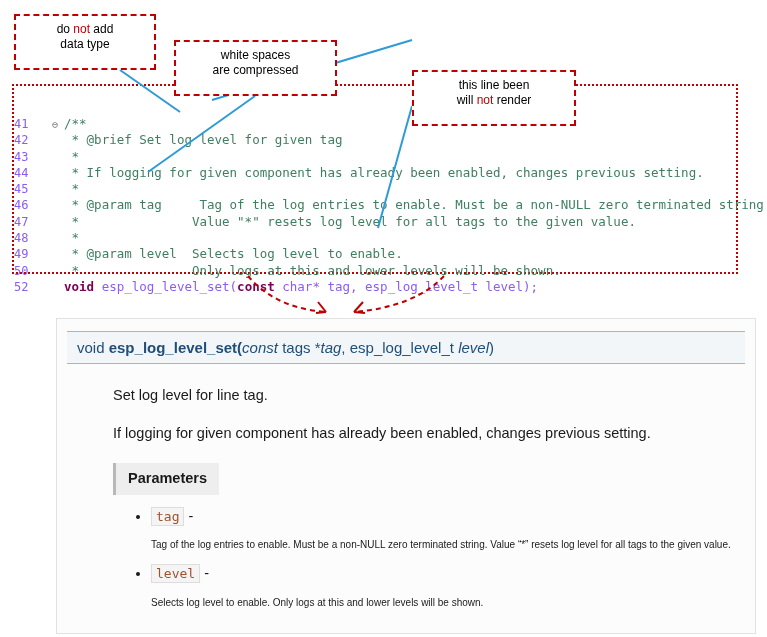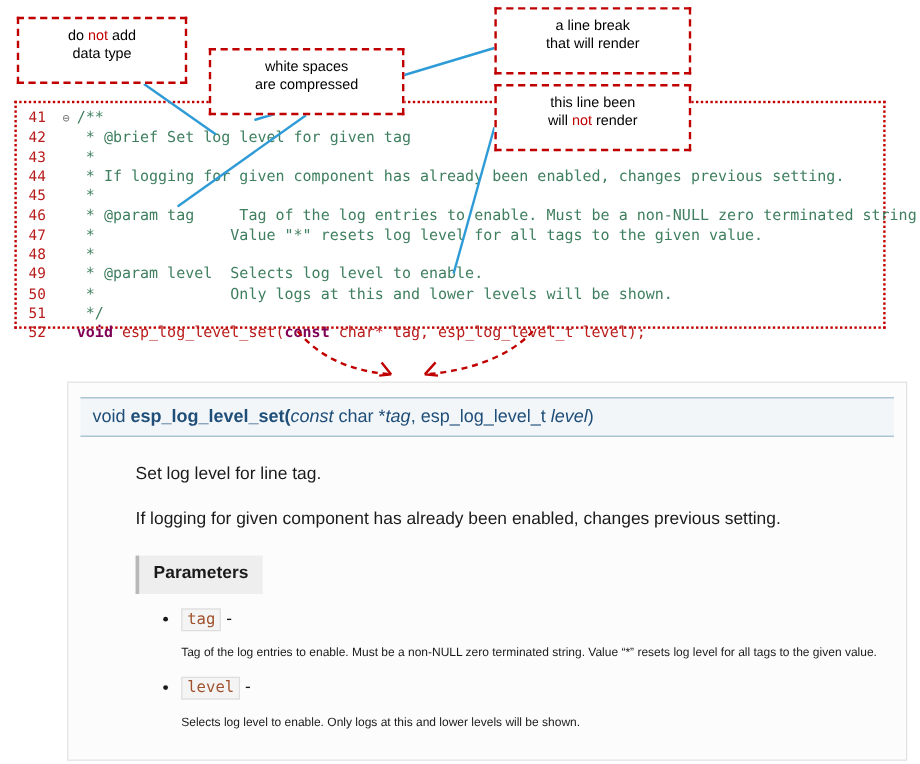--- a/index.html
+++ b/index.html
@@ -68,40 +68,41 @@
   }
   .code-line {
     display: flex;
     align-items: baseline;
     white-space: pre;
     height: 16.3px;
   }
   .gutter {
     width: 34px;
     min-width: 34px;
-    text-align: center;
-    color: #b91c1c;
+    text-align: left;
+    color: #8b5cf6;
     font-family: "DejaVu Sans Mono", monospace;
     font-size: 12px;
     padding-right: 2px;
     user-select: none;
+    margin-top: 26px;
   }
   .foldmark {
     width: 10px;
     min-width: 10px;
     text-align: center;
     color: #787878;
     font-size: 10px;
   }
   .codetext {
     color: #3f7f5f;
     padding-left: 4px;
   }
   .codetext .kw { color: #7f0055; font-weight: bold; }
-  .codetext .plain { color: #b91c1c; }
+  .codetext .plain { color: #8b5cf6; }
 
   
   #arrows {
     position: absolute;
     left: 230px;
     top: 272px;
     width: 240px;
     height: 46px;
     z-index: 5;
   }
@@ -190,24 +191,20 @@
   <div class="callout" id="callout-1">
     <span>do </span><span class="red">not</span><span> add</span><br>
     <span>data type</span>
   </div>
 
   <div class="callout" id="callout-2">
     <span>white spaces</span><br>
     <span>are  compressed</span>
   </div>
 
-  <div class="callout" id="callout-3">
-    <span>a line break</span><br>
-    <span>that will render</span>
-  </div>
 
   <div class="callout" id="callout-4">
     <span>this line been</span><br>
     <span>will </span><span class="red">not</span><span> render</span>
   </div>
 
   <div id="code-panel">
     <div class="code-area">
 
       <div class="code-line">
@@ -263,44 +260,39 @@
         <span class="foldmark"></span>
         <span class="codetext"> * @param level  Selects log level to enable.</span>
       </div>
 
       <div class="code-line">
         <span class="gutter">50</span>
         <span class="foldmark"></span>
         <span class="codetext"> *               Only logs at this and lower levels will be shown.</span>
       </div>
 
-      <div class="code-line">
-        <span class="gutter">51</span>
-        <span class="foldmark"></span>
-        <span class="codetext"> */</span>
-      </div>
 
       <div class="code-line">
         <span class="gutter">52</span>
         <span class="foldmark"></span>
         <span class="codetext"><span class="kw">void</span><span class="plain"> esp_log_level_set(</span><span class="kw">const</span><span class="plain"> char* tag, esp_log_level_t level);</span></span>
       </div>
 
     </div>
   </div>
 
   <svg id="arrows" viewBox="0 0 240 46">
     <path d="M18 4 C 40 30, 70 38, 96 40" stroke="#c00000" stroke-width="2" fill="none" stroke-dasharray="5,4"></path>
     <path d="M96 40 L 88 30 M96 40 L 86 41" stroke="#c00000" stroke-width="2" fill="none"></path>
     <path d="M214 4 C 190 30, 150 38, 124 40" stroke="#c00000" stroke-width="2" fill="none" stroke-dasharray="5,4"></path>
     <path d="M124 40 L 133 30 M124 40 L 135 41" stroke="#c00000" stroke-width="2" fill="none"></path>
   </svg>
 
   <div id="doc-panel">
-    <div class="sig-bar"><span>void </span><span class="b">esp_log_level_set</span><span class="b">(</span><span class="i">const</span><span> char *</span><span class="i">tag</span><span>, </span><span>esp_log_level_t </span><span class="i">level</span><span>)</span></div>
+    <div class="sig-bar"><span>void </span><span class="b">esp_log_level_set</span><span class="b">(</span><span class="i">const</span><span> tags *</span><span class="i">tag</span><span>, </span><span>esp_log_level_t </span><span class="i">level</span><span>)</span></div>
 
     <div class="doc-body">
       <p>Set log level for line tag.</p>
       <p>If logging for given component has already been enabled, changes previous setting.</p>
 
       <div class="param-head">Parameters</div>
 
       <ul class="params">
         <li>
           <code class="pname">tag</code>

